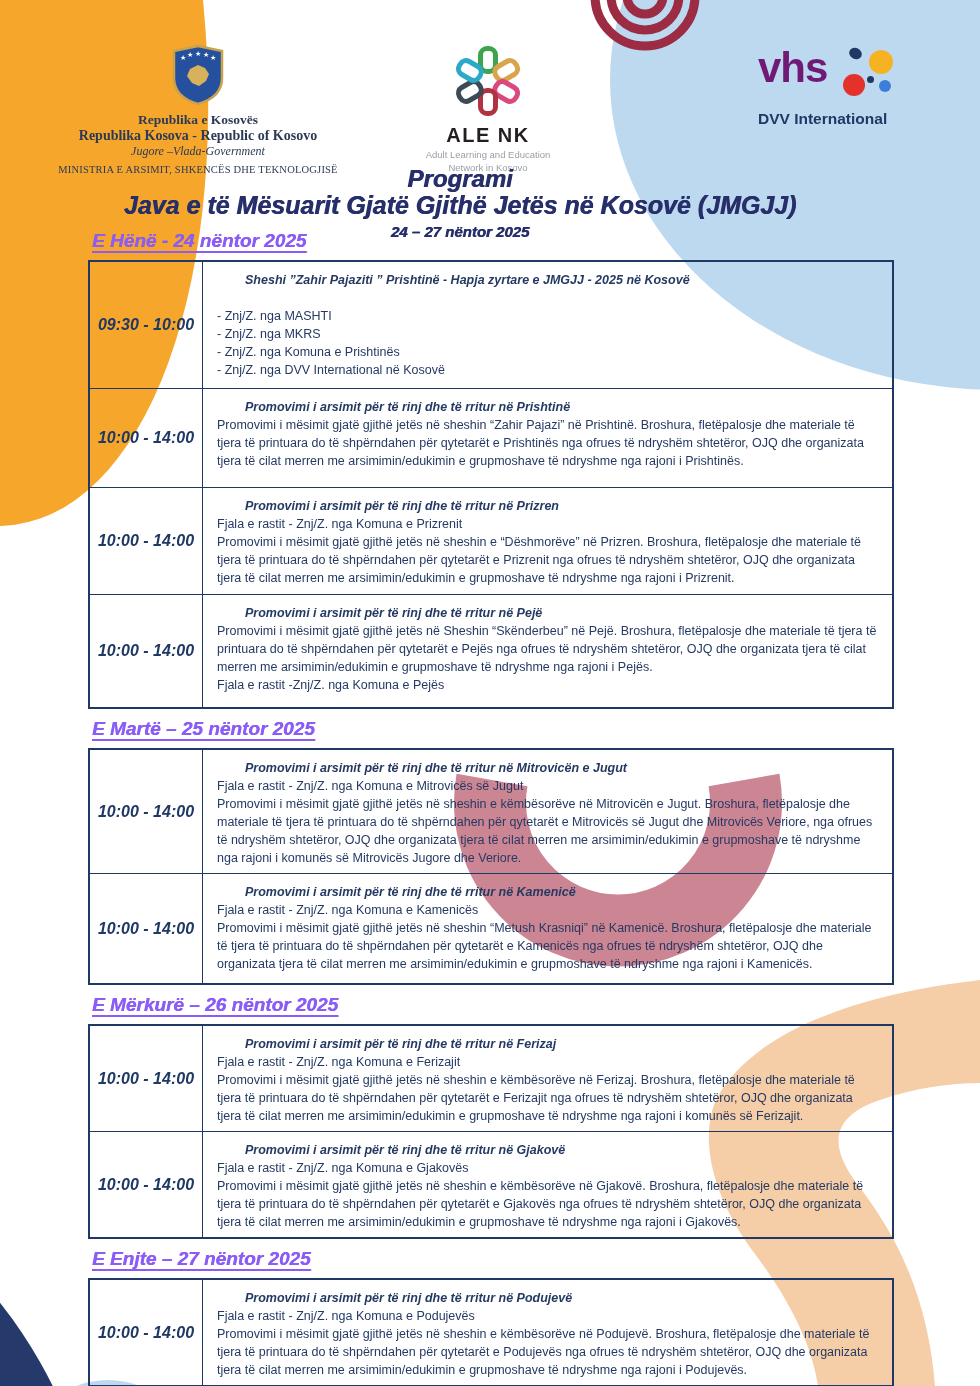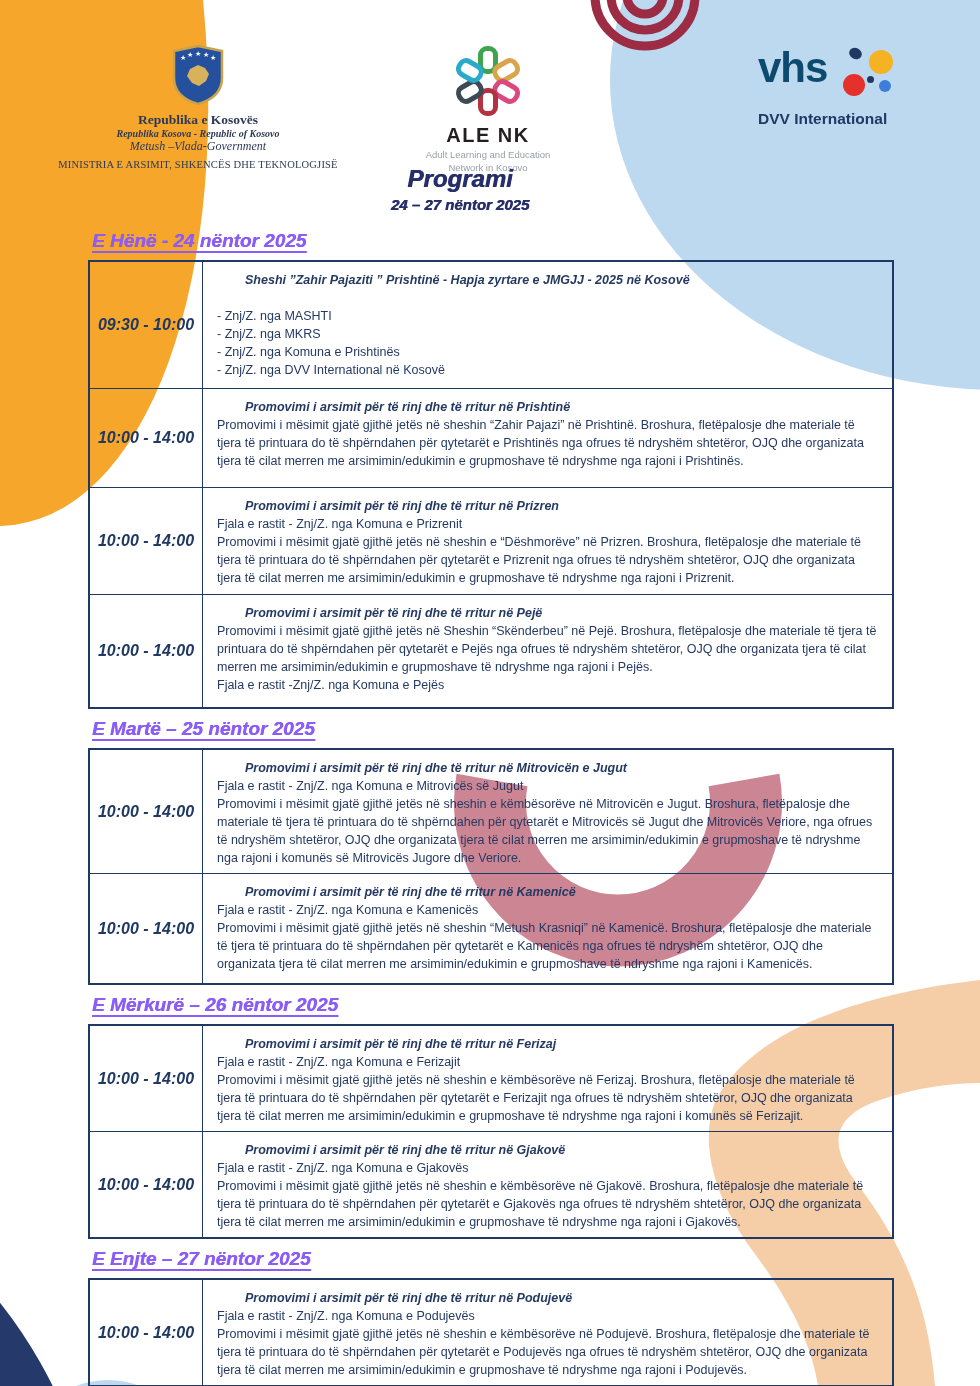--- a/index.html
+++ b/index.html
@@ -6,34 +6,34 @@
   .page{position:relative;width:980px;height:1386px;background:#ffffff;overflow:hidden;
         font-family:"Liberation Sans",sans-serif;color:#21386B;}
   .deco{position:absolute;inset:0;z-index:0;}
   .layer{position:absolute;inset:0;z-index:1;}
 
   
   .gov{position:absolute;left:58px;top:44px;width:280px;text-align:center;
        font-family:"Liberation Serif",serif;color:#2C3A55;}
   .gov .shield{margin:0 auto 6px auto;display:block;}
   .gov .l1{font-size:13.5px;font-weight:bold;}
-  .gov .l2{font-size:10px;font-weight:bold;font-style:italic;}
+  .gov .l2{font-size:14px;font-weight:bold;}
   .gov .l3{font-size:12px;font-style:italic;}
   .gov .l4{font-size:10.5px;margin-top:5px;letter-spacing:.2px;}
 
   .alenk{position:absolute;left:398px;top:42px;width:180px;text-align:center;}
   .alenk-logo{position:relative;width:84px;height:78px;margin:0 auto;}
   .petal{position:absolute;left:50%;top:50%;width:18px;height:10px;border-radius:9px;
          border-style:solid;border-width:5px;margin:-10px 0 0 -14px;}
   .alenk-name{font-size:20px;font-weight:bold;color:#231F20;letter-spacing:1.5px;margin-top:4px;}
   .alenk-sub{font-size:9.5px;color:#9aa0a6;line-height:1.35;margin-top:2px;}
 
   .vhs{position:absolute;left:758px;top:48px;width:215px;}
   .vhs-row{display:flex;align-items:flex-start;}
-  .vhs-word{font-size:42px;line-height:40px;font-weight:bold;color:#0c4a6e;letter-spacing:-1px;}
+  .vhs-word{font-size:42px;line-height:40px;font-weight:bold;color:#701a75;letter-spacing:-1px;}
   .dots{position:relative;width:72px;height:58px;margin-left:6px;}
   .dot{position:absolute;border-radius:50%;}
   .vhs-dvv{font-size:15.5px;font-weight:bold;color:#1F3864;margin-top:4px;}
   .vhs-tag{font-size:13.5px;color:#44546A;margin-top:16px;line-height:1.4;}
 
   
   .title-block{position:absolute;left:0;right:60px;top:166px;text-align:center;
                color:#272F6B;font-style:italic;font-weight:bold;}
   .title-block div{text-shadow:.6px 0 0 currentColor;}
   .t1{font-size:24px;line-height:26px;}
@@ -88,21 +88,21 @@
         <path d="M29,2 L53,7 V34 C53,48 43,56 29,60 C15,56 5,48 5,34 V7 Z" fill="#24509E" stroke="#C9A24B" stroke-width="2.5"></path>
         <text x="11" y="16" font-size="7" fill="#ffffff">★</text>
         <text x="18" y="13" font-size="7" fill="#ffffff">★</text>
         <text x="26" y="12" font-size="7" fill="#ffffff">★</text>
         <text x="34" y="13" font-size="7" fill="#ffffff">★</text>
         <text x="41" y="16" font-size="7" fill="#ffffff">★</text>
         <path d="M29,21 L36,24 L40,30 L37,37 L30,42 L23,39 L18,32 L21,25 Z" fill="#D8B15C"></path>
       </svg>
       <div class="l1">Republika e Kosovës</div>
       <div class="l2">Republika Kosova - Republic of Kosovo</div>
-      <div class="l3">Metush –Vlada-Government</div>
+      <div class="l3">Jugore –Vlada-Government</div>
       <div class="l4">MINISTRIA E ARSIMIT, SHKENCËS DHE TEKNOLOGJISË</div>
     </div>
 
     <div class="alenk">
       <div class="alenk-logo">
         <div class="petal" style="border-color:#3FA44E;transform:rotate(-90deg) translate(21px,0);"></div>
         <div class="petal" style="border-color:#D9A44A;transform:rotate(-30deg) translate(21px,0);"></div>
         <div class="petal" style="border-color:#D9487E;transform:rotate(30deg) translate(21px,0);"></div>
         <div class="petal" style="border-color:#B13342;transform:rotate(90deg) translate(21px,0);"></div>
         <div class="petal" style="border-color:#3B4A55;transform:rotate(150deg) translate(21px,0);"></div>
@@ -122,20 +122,21 @@
           <div class="dot" style="left:10px;top:26px;width:22px;height:22px;background:#E4312B;"></div>
           <div class="dot" style="left:46px;top:32px;width:12px;height:12px;background:#3D7EDB;"></div>
           <div class="dot" style="left:34px;top:28px;width:7px;height:7px;background:#1F3864;"></div>
         </div>
       </div>
       <div class="vhs-dvv">DVV International</div>
     </div>
 
     <div class="title-block">
       <div class="t1">Programi</div>
+      <div class="t2">Java e të Mësuarit Gjatë Gjithë Jetës në Kosovë (JMGJJ)</div>
       <div class="t3">24 – 27 nëntor 2025</div>
     </div>
 
     <div class="content">
 
       <div class="day-heading first">E Hënë - 24 nëntor 2025</div>
       <div class="tbl">
         <div class="row r-h128">
           <div class="time-cell">09:30 - 10:00</div>
           <div class="event-cell">

